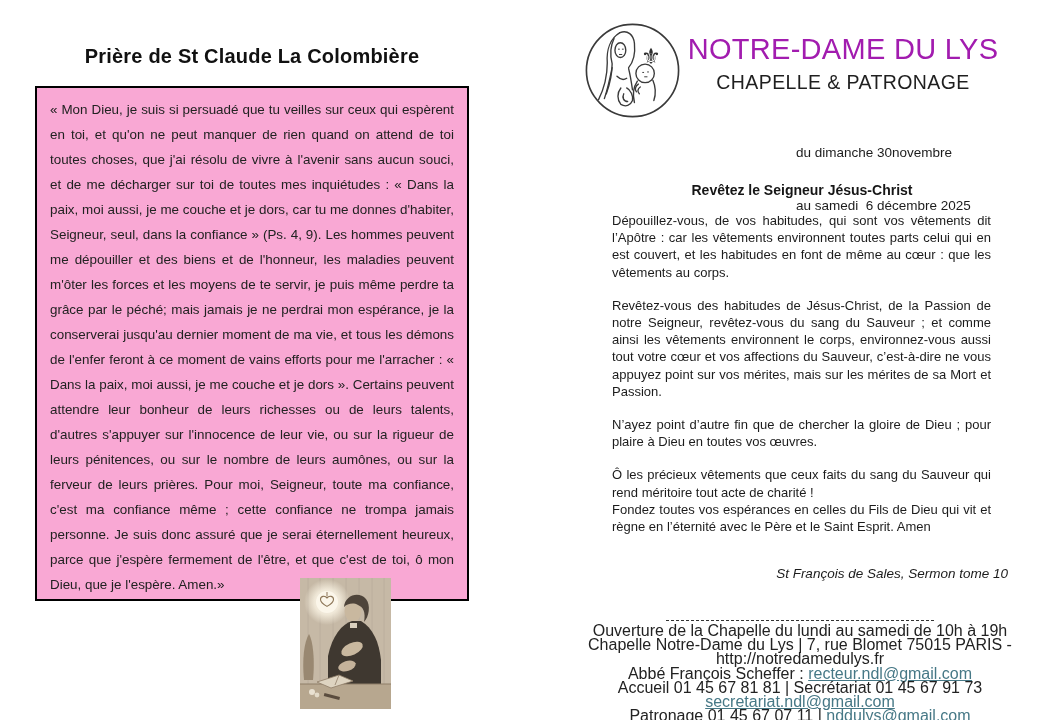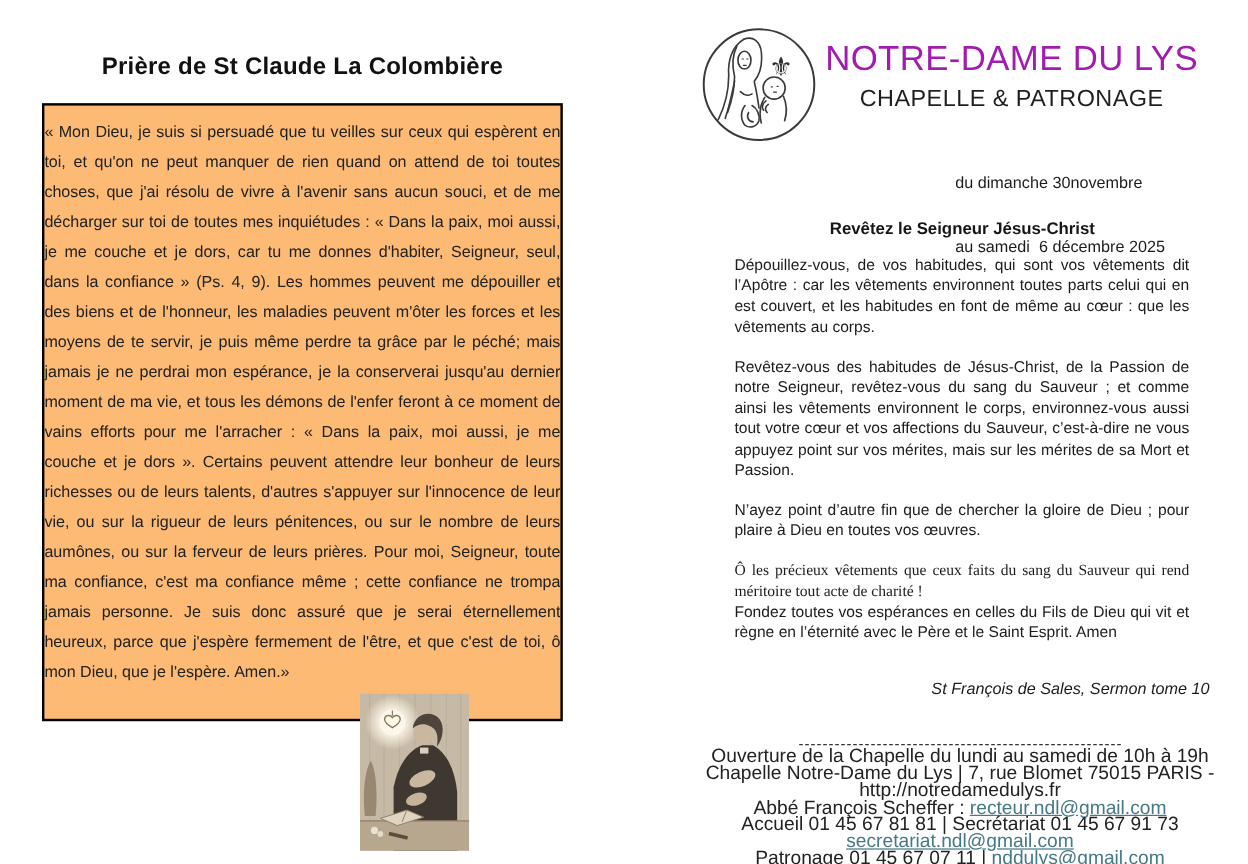--- a/index.html
+++ b/index.html
@@ -11,21 +11,21 @@
   }
 
   
   .left-title {
     position:absolute; left:35px; top:32px; width:434px;
     text-align:center; font-size:20px; font-weight:700; letter-spacing:.2px;
     color:#111;
   }
   .prayer-box {
     position:absolute; left:35px; top:86px; width:434px; height:515px;
-    border:2px solid #000; padding:9px 0; overflow:hidden; background:#fdba74;
+    border:2px solid #000; padding:9px 13px; overflow:hidden; background:#f9a8d4;
   }
   .prayer-box p {
     margin:0; font-size:13.4px; line-height:25px; text-align:justify; color:#222;
   }
   .portrait {
     position:absolute; left:300px; top:578px; width:91px; height:131px;
     z-index:3; display:block;
   }
 
   
@@ -44,21 +44,21 @@
   }
   .sermon-head {
     position:absolute; left:612px; top:182px; width:380px; text-align:center;
     font-size:14px; font-weight:700; color:#161616;
   }
   .sermon-body { position:absolute; left:612px; top:212px; width:379px; }
   .sermon-body p {
     margin:0 0 16px 0; font-size:13px; line-height:17.2px;
     text-align:justify; color:#1c1c1c;
   }
-  .sermon-body p.tight { margin-bottom:0;font-family:Liberation Serif, serif; }
+  .sermon-body p.tight { margin-bottom:0; }
   .attribution {
     position:absolute; left:612px; top:566px; width:396px; text-align:right;
     font-style:italic; font-size:13.5px; color:#1c1c1c;
   }
 
   
   .footer {
     position:absolute; left:583px; top:620px; width:434px;
     text-align:center; font-size:16px; line-height:14.2px; color:#222;
   }

